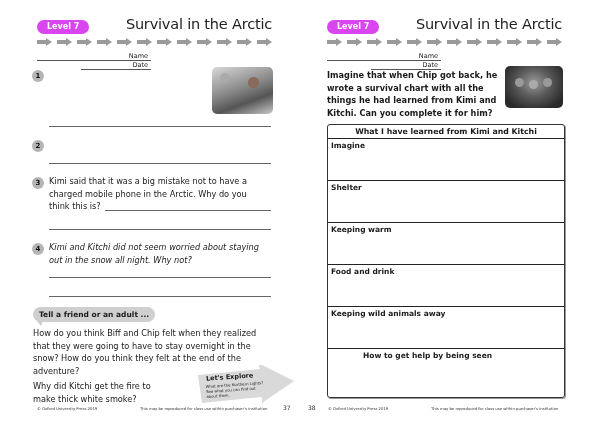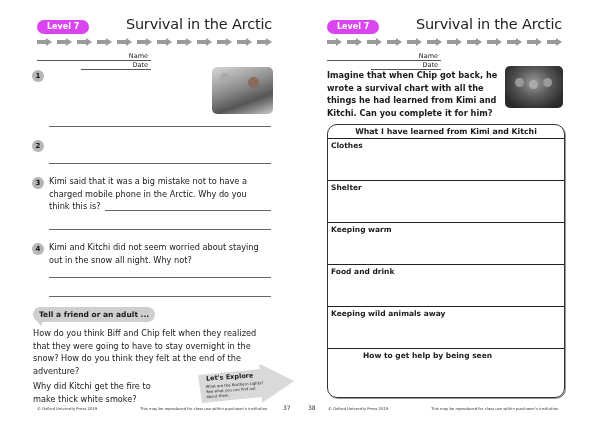--- a/index.html
+++ b/index.html
@@ -71,21 +71,21 @@
   .explore-text {
     position: absolute; left: 8px; top: 17px; font-size: 3.8px; line-height: 5px; transform: rotate(-4deg);
     width: 60px;
   }
 
   .footer { position: absolute; top: 406px; font-size: 3.8px; color: #333; white-space: nowrap; }
   .page-num { position: absolute; top: 404px; font-size: 6px; color: #333; }
 
   .chart-table {
     position: absolute; left: 27px; top: 124px; width: 236px; height: 272px;
-    border: 1px solid #333; border-radius: 10px; box-shadow: 1px 1px 0 #999;
+    border: 1px solid #333; border-radius: 3px; box-shadow: 1px 1px 0 #999;
   }
   .chart-header {
     height: 13px; border-bottom: 1px solid #222; font-size: 7.8px; font-weight: bold; text-align: center; line-height: 13px;
   }
   .chart-row {
     height: 42px; border-bottom: 1px solid #222; font-size: 7.5px; font-weight: bold; padding: 2px 3px; box-sizing: border-box;
   }
   .chart-row:last-child { border-bottom: none; margin-left: 32px; }
 </style>
 </head>
@@ -125,21 +125,21 @@
   <div class="q-num" style="left:32px;top:140px;">2</div>
   <div class="answer-line" style="left:49px;top:163px;width:222px;"></div>
 
   <div class="q-num" style="left:32px;top:177px;">3</div>
   <div class="q" style="left:49px;top:175px;width:210px;">Kimi said that it was a big mistake not to have a charged mobile phone in the Arctic. Why do you</div>
   <div class="q" style="left:49px;top:200px;white-space:nowrap;">think this is?</div>
   <div class="answer-line" style="left:105px;top:210px;width:166px;"></div>
   <div class="answer-line" style="left:49px;top:229px;width:222px;"></div>
 
   <div class="q-num" style="left:32px;top:243px;">4</div>
-  <div class="q" style="left:49px;top:241px;width:225px;">Kimi and Kitchi did not seem worried about staying out in the snow all night. Why not?</div>
+  <div class="q" style="left:49px;top:241px;width:225px;font-style:italic;">Kimi and Kitchi did not seem worried about staying out in the snow all night. Why not?</div>
   <div class="answer-line" style="left:49px;top:277px;width:222px;"></div>
   <div class="answer-line" style="left:49px;top:296px;width:222px;"></div>
 
   <div class="bubble" style="left:33px;top:307px;">Tell a friend or an adult ...</div>
   <div class="para" style="left:33px;top:327px;width:238px;">How do you think Biff and Chip felt when they realized that they were going to have to stay overnight in the snow? How do you think they felt at the end of the adventure?</div>
   <div class="para" style="left:33px;top:380px;width:130px;">Why did Kitchi get the fire to make thick white smoke?</div>
 
   <div class="explore">
     <svg width="96" height="40" viewBox="0 0 96 40">
       <polygon points="0,10 62,4 60,-2 96,16 64,38 64,32 4,38" fill="#d9d9d9"></polygon>
@@ -179,21 +179,21 @@
 
   <div class="para" style="left:27px;top:69px;width:175px;font-weight:bold;">Imagine that when Chip got back, he wrote a survival chart with all the things he had learned from Kimi and Kitchi. Can you complete it for him?</div>
   <div class="photo sleep" style="left:205px;top:66px;width:58px;height:42px;">
     <div class="fig" style="left:10px;top:12px;width:9px;height:9px;background:#999;"></div>
     <div class="fig" style="left:24px;top:14px;width:9px;height:9px;background:#aaa;"></div>
     <div class="fig" style="left:38px;top:12px;width:9px;height:9px;background:#999;"></div>
   </div>
 
   <div class="chart-table">
     <div class="chart-header">What I have learned from Kimi and Kitchi</div>
-    <div class="chart-row"><span>Clothes</span></div>
+    <div class="chart-row"><span>Imagine</span></div>
     <div class="chart-row"><span>Shelter</span></div>
     <div class="chart-row"><span>Keeping warm</span></div>
     <div class="chart-row"><span>Food and drink</span></div>
     <div class="chart-row"><span>Keeping wild animals away</span></div>
     <div class="chart-row"><span>How to get help by being seen</span></div>
   </div>
 
   <div class="page-num" style="left:8px;">38</div>
   <div class="footer" style="left:28px;">© Oxford University Press 2019</div>
   <div class="footer" style="left:131px;">This may be reproduced for class use within purchaser's institution</div>

